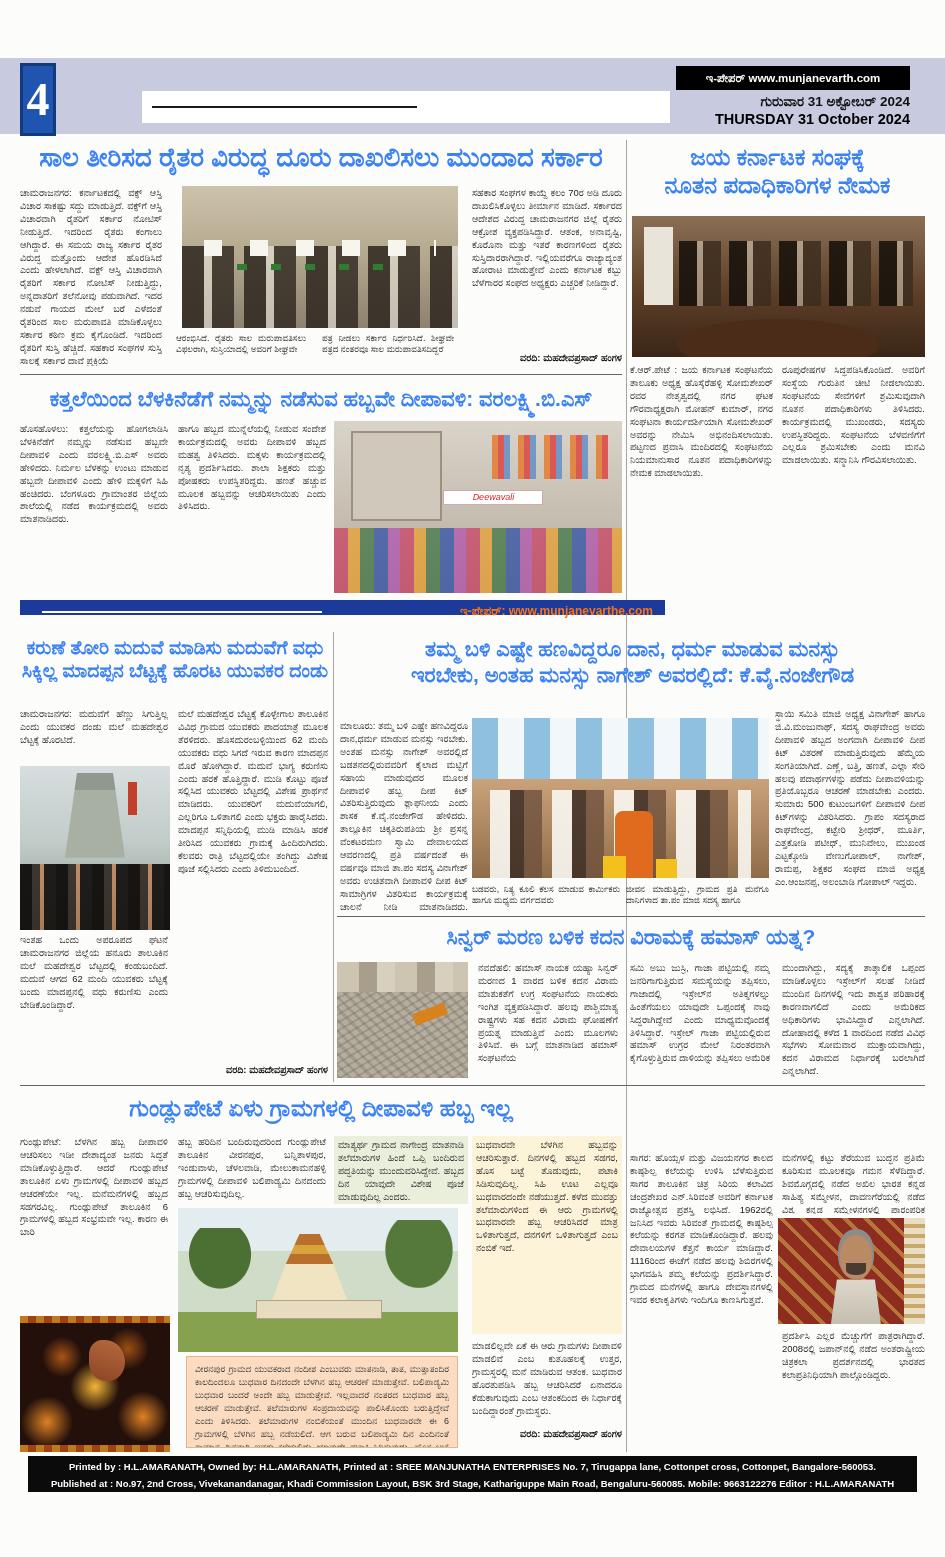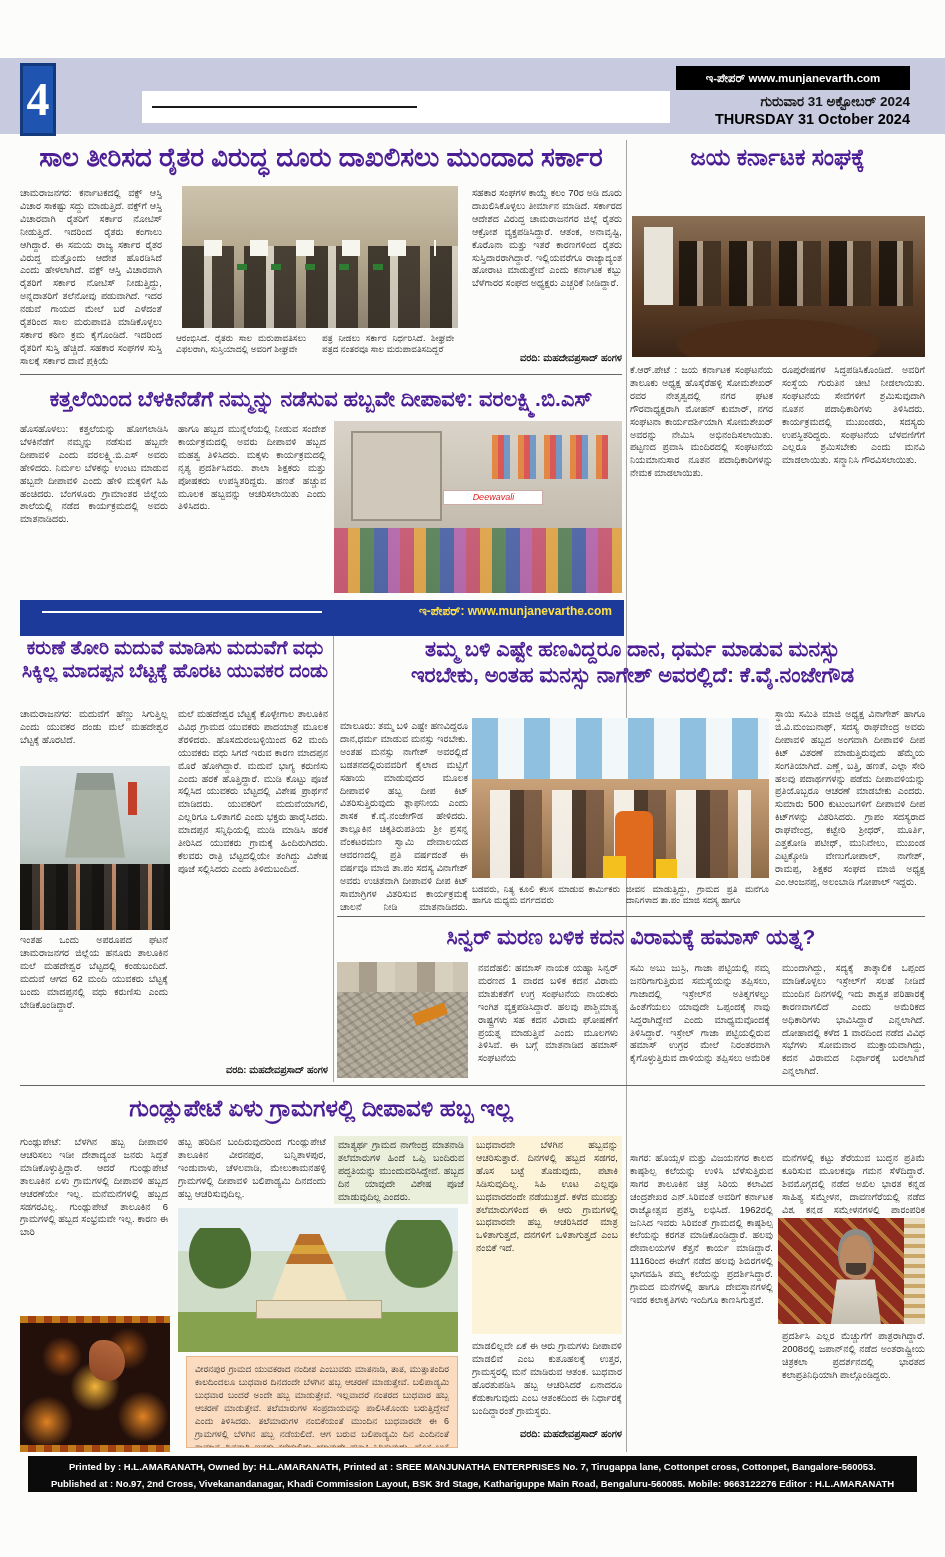--- a/index.html
+++ b/index.html
@@ -14,28 +14,28 @@
   .wstrip{left:142px;top:91px;width:528px;height:32px;background:#fff;}
   .stripline{left:152px;top:106px;width:265px;height:2px;background:#1a1a1a;}
   .logo{left:320px;top:60px;width:380px;text-align:center;font-weight:bold;font-size:40px;line-height:1.15;white-space:nowrap;}
   .logo .red{color:#e01b22;} .logo .blk{color:#0a0a0a;}
   .subtitle{left:320px;top:112px;width:380px;text-align:center;font-weight:bold;font-size:13px;color:#222;}
   .epbox{left:676px;top:66px;width:234px;height:24px;background:#000;color:#fff;font-size:11.5px;font-weight:bold;
          display:flex;align-items:center;justify-content:center;}
   .kdate{left:640px;top:94px;width:270px;text-align:right;font-weight:bold;font-size:13.5px;color:#111;}
   .edate{left:640px;top:111px;width:270px;text-align:right;font-weight:bold;font-size:14.5px;color:#000;}
   
-  .hl{font-weight:bold;color:#4c1d95;text-align:center;line-height:1.22;}
+  .hl{font-weight:bold;color:#3b82f6;text-align:center;line-height:1.22;}
   .col{font-size:9.5px;line-height:1.36;text-align:justify;overflow:hidden;color:#1c1c1c;}
   .cap{font-size:8.8px;line-height:1.3;text-align:justify;overflow:hidden;color:#222;}
   .byline{font-size:9.5px;font-weight:bold;text-align:right;color:#111;}
   .rule{background:#666;}
   .ph{overflow:hidden;background:#c9c4ba;}
   .ph > span{position:absolute;display:block;}
-  .banner{left:20px;top:600px;width:604px;height:36px;background:#1c3a99;color:#fde047;}
+  .banner{left:20px;top:600px;width:604px;height:15px;background:#1c3a99;color:#f97316;padding-left:41px;}
   .banner .bline{position:absolute;left:22px;top:11px;width:280px;height:2px;background:#fff;}
   .banner .btxt{position:absolute;right:12px;top:4px;font-size:12px;font-weight:bold;}
   .footer{left:28px;top:1456px;width:889px;height:36px;background:#0b0b0b;color:#fff;
           font-size:9.5px;font-weight:bold;text-align:center;line-height:17px;padding-top:2px;box-sizing:border-box;}
   .tintbox{box-sizing:border-box;padding:3px 4px;}
   .capbox{box-sizing:border-box;background:#fbdcc0;border:1px solid #e8b48a;padding:6px 8px;
           font-size:9px;line-height:1.45;text-align:justify;color:#333;overflow:hidden;}
   
   .ph-farmers{background:linear-gradient(180deg,#cdc3ac 0%,#b3a78d 50%,#8d8170 100%);}
   .ph-jaya{background:linear-gradient(180deg,#8a6f55 0%,#5d3f28 55%,#3a2517 100%);}
@@ -84,20 +84,21 @@
     <span style="left:8%;top:38%;width:84%;height:16px;background:repeating-linear-gradient(90deg,#f6f6ef 0 18px,transparent 18px 46px);"></span>
     <span style="left:20%;top:55%;width:60%;height:6px;background:repeating-linear-gradient(90deg,#2e7d32 0 10px,transparent 10px 34px);"></span>
   </div>
   <div class="abs col" style="left:472px;top:187px;width:150px;height:162px;">ಸಹಕಾರ ಸಂಘಗಳ ಕಾಯ್ದೆ ಕಲಂ 70ರ ಅಡಿ ದೂರು ದಾಖಲಿಸಿಕೊಳ್ಳಲು ತೀರ್ಮಾನ ಮಾಡಿದೆ. ಸರ್ಕಾರದ ಆದೇಶದ ವಿರುದ್ಧ ಚಾಮರಾಜನಗರ ಜಿಲ್ಲೆ ರೈತರು ಆಕ್ರೋಶ ವ್ಯಕ್ತಪಡಿಸಿದ್ದಾರೆ. ಆತಂಕ, ಅನಾವೃಷ್ಟಿ, ಕೊರೊನಾ ಮತ್ತು ಇತರೆ ಕಾರಣಗಳಿಂದ ರೈತರು ಸುಸ್ತಿದಾರರಾಗಿದ್ದಾರೆ. ಇಲ್ಲಿಯವರೆಗೂ ರಾಜ್ಯಾದ್ಯಂತ ಹೋರಾಟ ಮಾಡುತ್ತೇವೆ ಎಂದು ಕರ್ನಾಟಕ ಕಬ್ಬು ಬೆಳೆಗಾರರ ಸಂಘದ ಅಧ್ಯಕ್ಷರು ಎಚ್ಚರಿಕೆ ನೀಡಿದ್ದಾರೆ.</div>
   <div class="abs cap" style="left:176px;top:333px;width:130px;height:38px;">ಆರಂಭಿಸಿದೆ. ರೈತರು ಸಾಲ ಮರುಪಾವತಿಸಲು ವಿಫಲರಾಗಿ, ಸುಸ್ತಿಯಾದಲ್ಲಿ ಅವರಿಗೆ ಶೀಘ್ರವೇ</div>
   <div class="abs cap" style="left:322px;top:333px;width:132px;height:38px;">ಪತ್ರ ನೀಡಲು ಸರ್ಕಾರ ನಿರ್ಧರಿಸಿದೆ. ಶೀಘ್ರವೇ ಪತ್ರದ ನಂತರವೂ ಸಾಲ ಮರುಪಾವತಿಸದಿದ್ದರೆ</div>
   <div class="abs byline" style="left:472px;top:352px;width:150px;">ವರದಿ: ಮಹದೇವಪ್ರಸಾದ್ ಹಂಗಳ</div>
 
   <div class="abs hl" style="left:630px;top:143px;width:295px;font-size:23px;">
     <div>ಜಯ ಕರ್ನಾಟಕ ಸಂಘಕ್ಕೆ</div>
+    <div>ನೂತನ ಪದಾಧಿಕಾರಿಗಳ ನೇಮಕ</div>
   </div>
   <div class="abs ph ph-jaya" style="left:632px;top:216px;width:293px;height:141px;">
     <span style="left:4%;top:8%;width:10%;height:55%;background:#e9e4da;"></span>
     <span style="left:16%;top:18%;width:80%;height:46%;background:repeating-linear-gradient(90deg,rgba(25,18,12,.9) 0 18px,rgba(230,220,200,.5) 18px 24px,rgba(60,45,30,.85) 24px 42px,transparent 42px 50px);"></span>
     <span style="left:10%;bottom:-12%;width:80%;height:42%;background:radial-gradient(ellipse at 50% 50%,#4a2c18 0 60%,transparent 62%);"></span>
   </div>
   <div class="abs col" style="left:630px;top:364px;width:143px;height:232px;">ಕೆ.ಆರ್.ಪೇಟೆ : ಜಯ ಕರ್ನಾಟಕ ಸಂಘಟನೆಯ ತಾಲೂಕು ಅಧ್ಯಕ್ಷ ಹೊಸ್ಕೆರೆಹಳ್ಳಿ ಸೋಮಶೇಖರ್ ರವರ ನೇತೃತ್ವದಲ್ಲಿ ನಗರ ಘಟಕ ಗೌರವಾಧ್ಯಕ್ಷರಾಗಿ ಮೋಹನ್ ಕುಮಾರ್, ನಗರ ಸಂಘಟನಾ ಕಾರ್ಯದರ್ಶಿಯಾಗಿ ಸೋಮಶೇಖರ್ ಅವರನ್ನು ನೇಮಿಸಿ ಅಭಿನಂದಿಸಲಾಯಿತು. ಪಟ್ಟಣದ ಪ್ರವಾಸಿ ಮಂದಿರದಲ್ಲಿ ಸಂಘಟನೆಯ ನಿಯಮಾನುಸಾರ ನೂತನ ಪದಾಧಿಕಾರಿಗಳನ್ನು ನೇಮಕ ಮಾಡಲಾಯಿತು.</div>
   <div class="abs col" style="left:782px;top:364px;width:143px;height:232px;">ರೂಪುರೇಷಗಳ ಸಿದ್ಧಪಡಿಸಿಕೊಂಡಿದೆ. ಅವರಿಗೆ ಸಂಸ್ಥೆಯ ಗುರುತಿನ ಚೀಟಿ ನೀಡಲಾಯಿತು. ಸಂಘಟನೆಯ ಸೇವೆಗಳಿಗೆ ಶ್ರಮಿಸುವುದಾಗಿ ನೂತನ ಪದಾಧಿಕಾರಿಗಳು ತಿಳಿಸಿದರು. ಕಾರ್ಯಕ್ರಮದಲ್ಲಿ ಮುಖಂಡರು, ಸದಸ್ಯರು ಉಪಸ್ಥಿತರಿದ್ದರು. ಸಂಘಟನೆಯ ಬೆಳವಣಿಗೆಗೆ ಎಲ್ಲರೂ ಶ್ರಮಿಸಬೇಕು ಎಂದು ಮನವಿ ಮಾಡಲಾಯಿತು. ಸನ್ಮಾನಿಸಿ ಗೌರವಿಸಲಾಯಿತು.</div>
 
   <div class="abs hl" style="left:20px;top:386px;width:602px;font-size:21px;">ಕತ್ತಲೆಯಿಂದ ಬೆಳಕಿನೆಡೆಗೆ ನಮ್ಮನ್ನು ನಡೆಸುವ ಹಬ್ಬವೇ ದೀಪಾವಳಿ: ವರಲಕ್ಷ್ಮಿ.ಬಿ.ಎಸ್</div>

